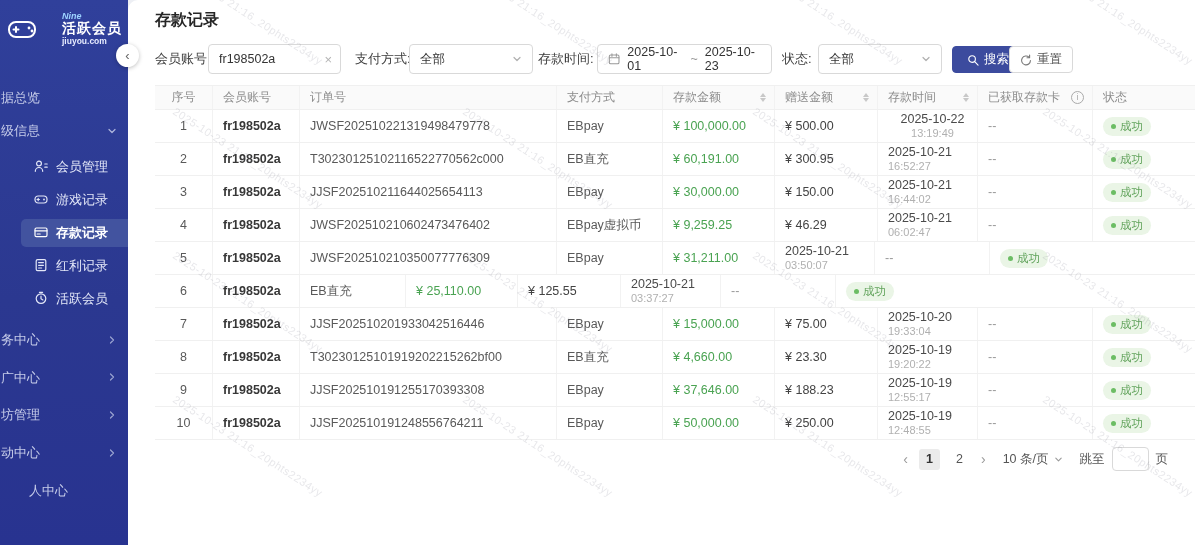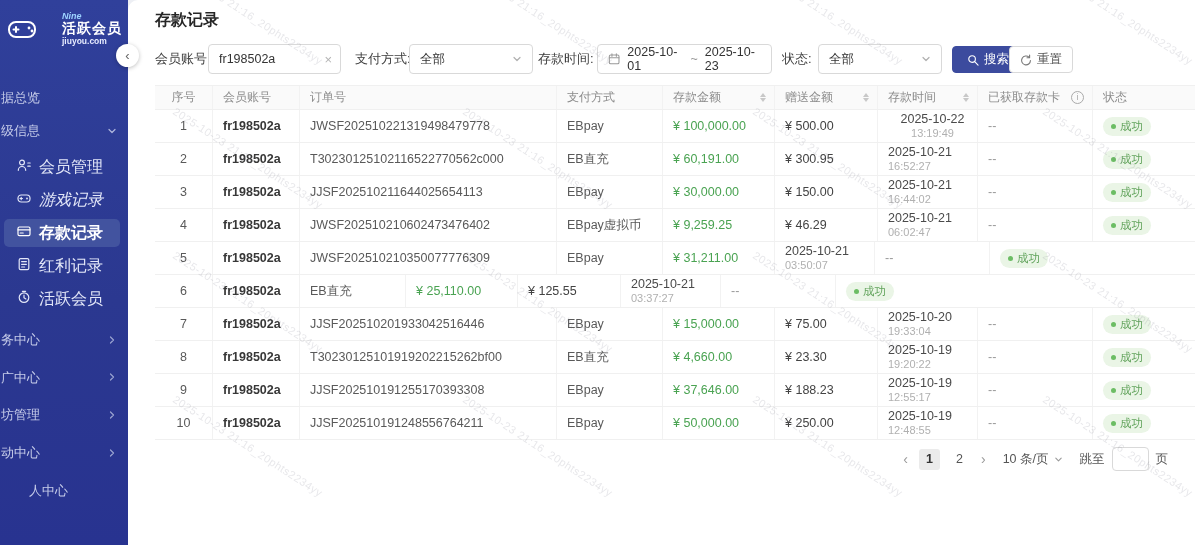--- a/index.html
+++ b/index.html
@@ -12,22 +12,22 @@
     color:#fff; overflow:hidden; z-index:2; }
   .logo { position:absolute; left:6px; top:12px; display:flex; align-items:center; gap:22px; }
   .logo-icon { width:34px; height:30px; color:#fff; }
   .logo-col { line-height:1; }
   .logo-en { font-size:9px; font-style:italic; color:#9cd2ff; font-weight:bold; }
   .logo-cn { font-size:14px; font-weight:bold; color:#fff; letter-spacing:1px; }
   .logo-domain { font-size:8.5px; color:#e7ecff; font-weight:bold; margin-top:2px; }
   .side-group { position:absolute; left:1px; width:126px; height:20px; font-size:13px;
     color:#c6cce9; display:flex; align-items:center; }
   .side-group .chev { position:absolute; right:10px; color:#aeb6dd; }
-  .menu-item { position:absolute; left:4px; width:116px; height:28px; border-radius:5px;
-    display:flex; align-items:center; gap:8px; padding-left:13px; font-size:16px;
+  .menu-item { position:absolute; left:21px; width:116px; height:28px; border-radius:5px;
+    display:flex; align-items:center; gap:8px; padding-left:13px; font-size:13px;
     color:#e3e7f8; cursor:pointer; }
   .menu-item.active { background:#42539f; color:#fff; font-weight:bold; }
   .menu-item svg { flex:0 0 auto; }
 
   
   .collapse-btn { position:absolute; left:116px; top:44px; width:23px; height:23px;
     border-radius:50%; background:#fff; border:none; box-shadow:0 1px 4px rgba(0,0,0,.25);
     color:#666; font-size:13px; line-height:21px; text-align:center; z-index:5; cursor:pointer; }
 
   
@@ -133,21 +133,21 @@
 
   <nav id="side-menu">
       <div class="menu-item" style="top: 153px;">
         <span><svg class="ic" width="14" height="14" viewBox="0 0 14 14">
             <circle cx="5" cy="4.5" r="2.4"></circle>
             <path d="M1.3 12.3c0-2.2 1.7-3.8 3.7-3.8s3.7 1.6 3.7 3.8"></path>
             <path d="M10.8 5h2.4M10.8 8.2h2.4"></path>
           </svg></span>
         <span>会员管理</span>
       </div>
-      <div class="menu-item" style="top: 186px; font-style: italic;">
+      <div class="menu-item" style="top: 186px;">
         <span><svg class="ic" width="14" height="14" viewBox="0 0 14 14">
             <rect x="1" y="4" width="12" height="7" rx="3.2"></rect>
             <path d="M4.2 6.3v2.4M3 7.5h2.4"></path>
             <circle cx="10" cy="7.5" r="0.9" fill="currentColor" stroke="none"></circle>
           </svg></span>
         <span>游戏记录</span>
       </div>
       <div class="menu-item active" style="top: 219px;">
         <span><svg class="ic" width="14" height="14" viewBox="0 0 14 14">
             <rect x="1" y="3" width="12" height="8.6" rx="1.4"></rect>

